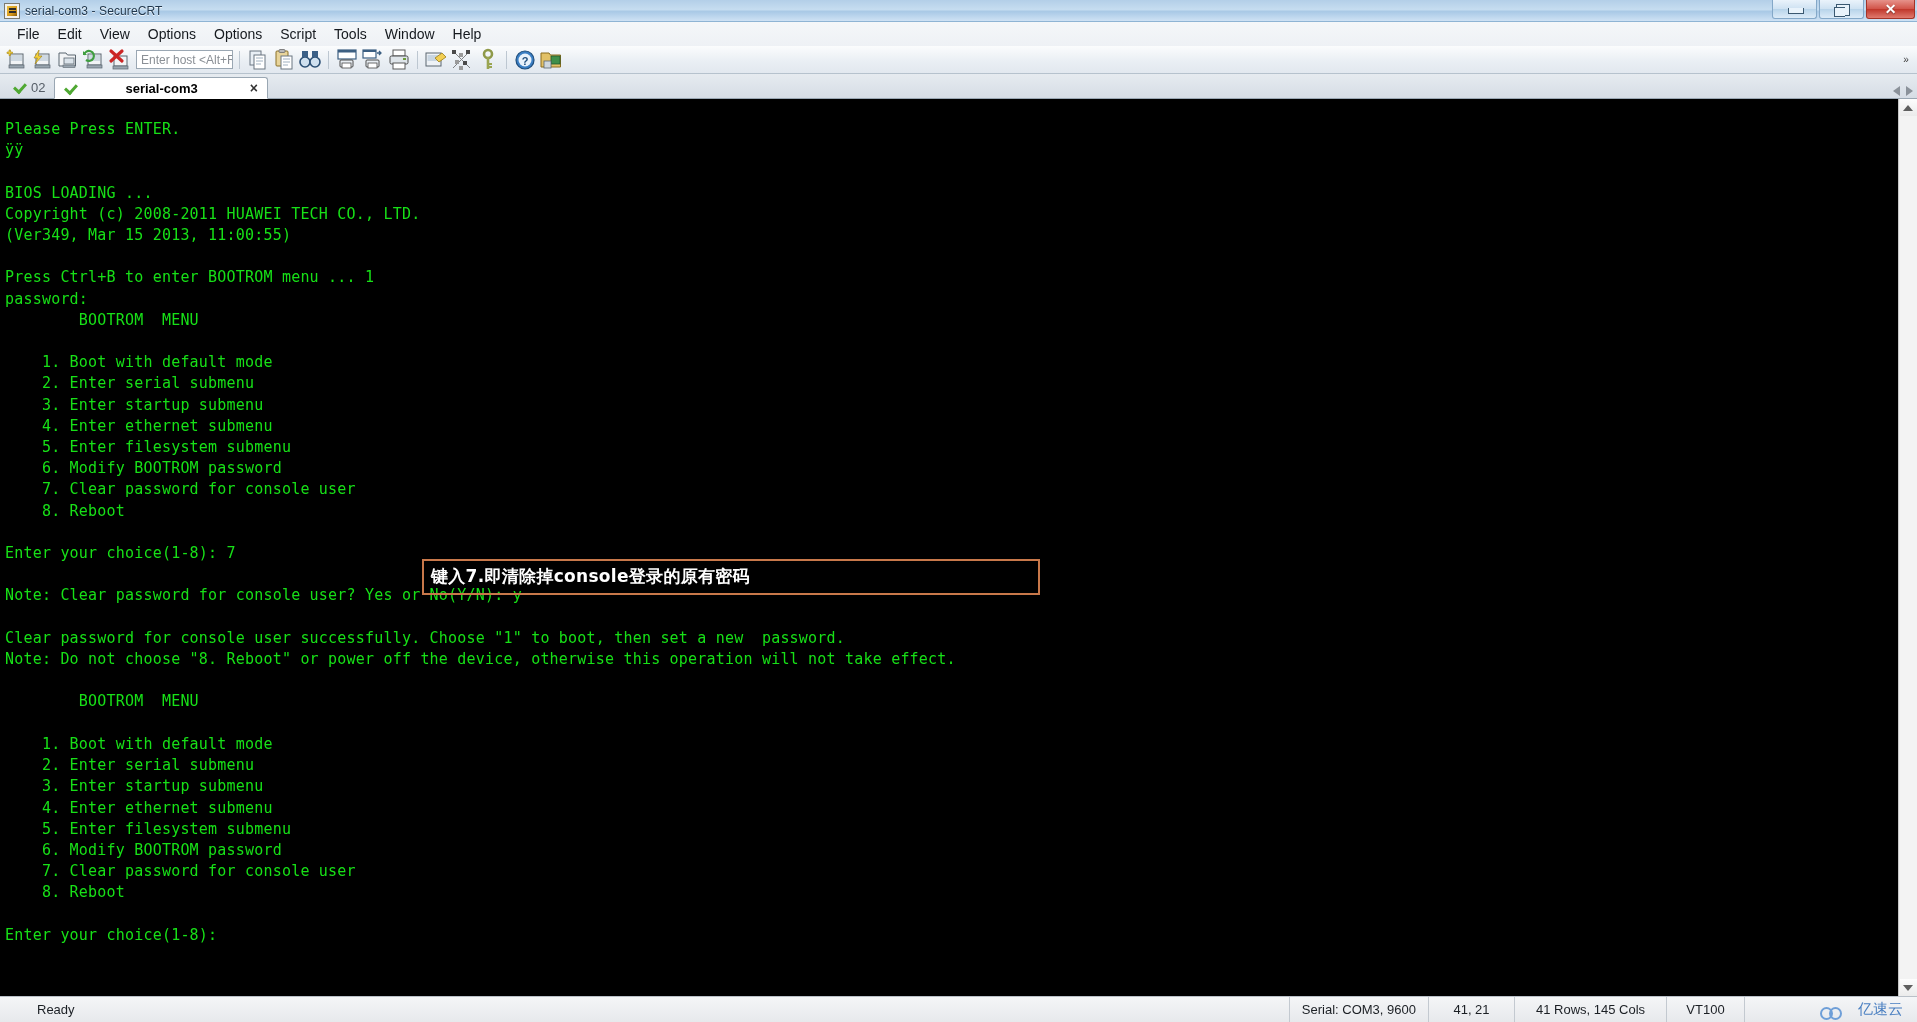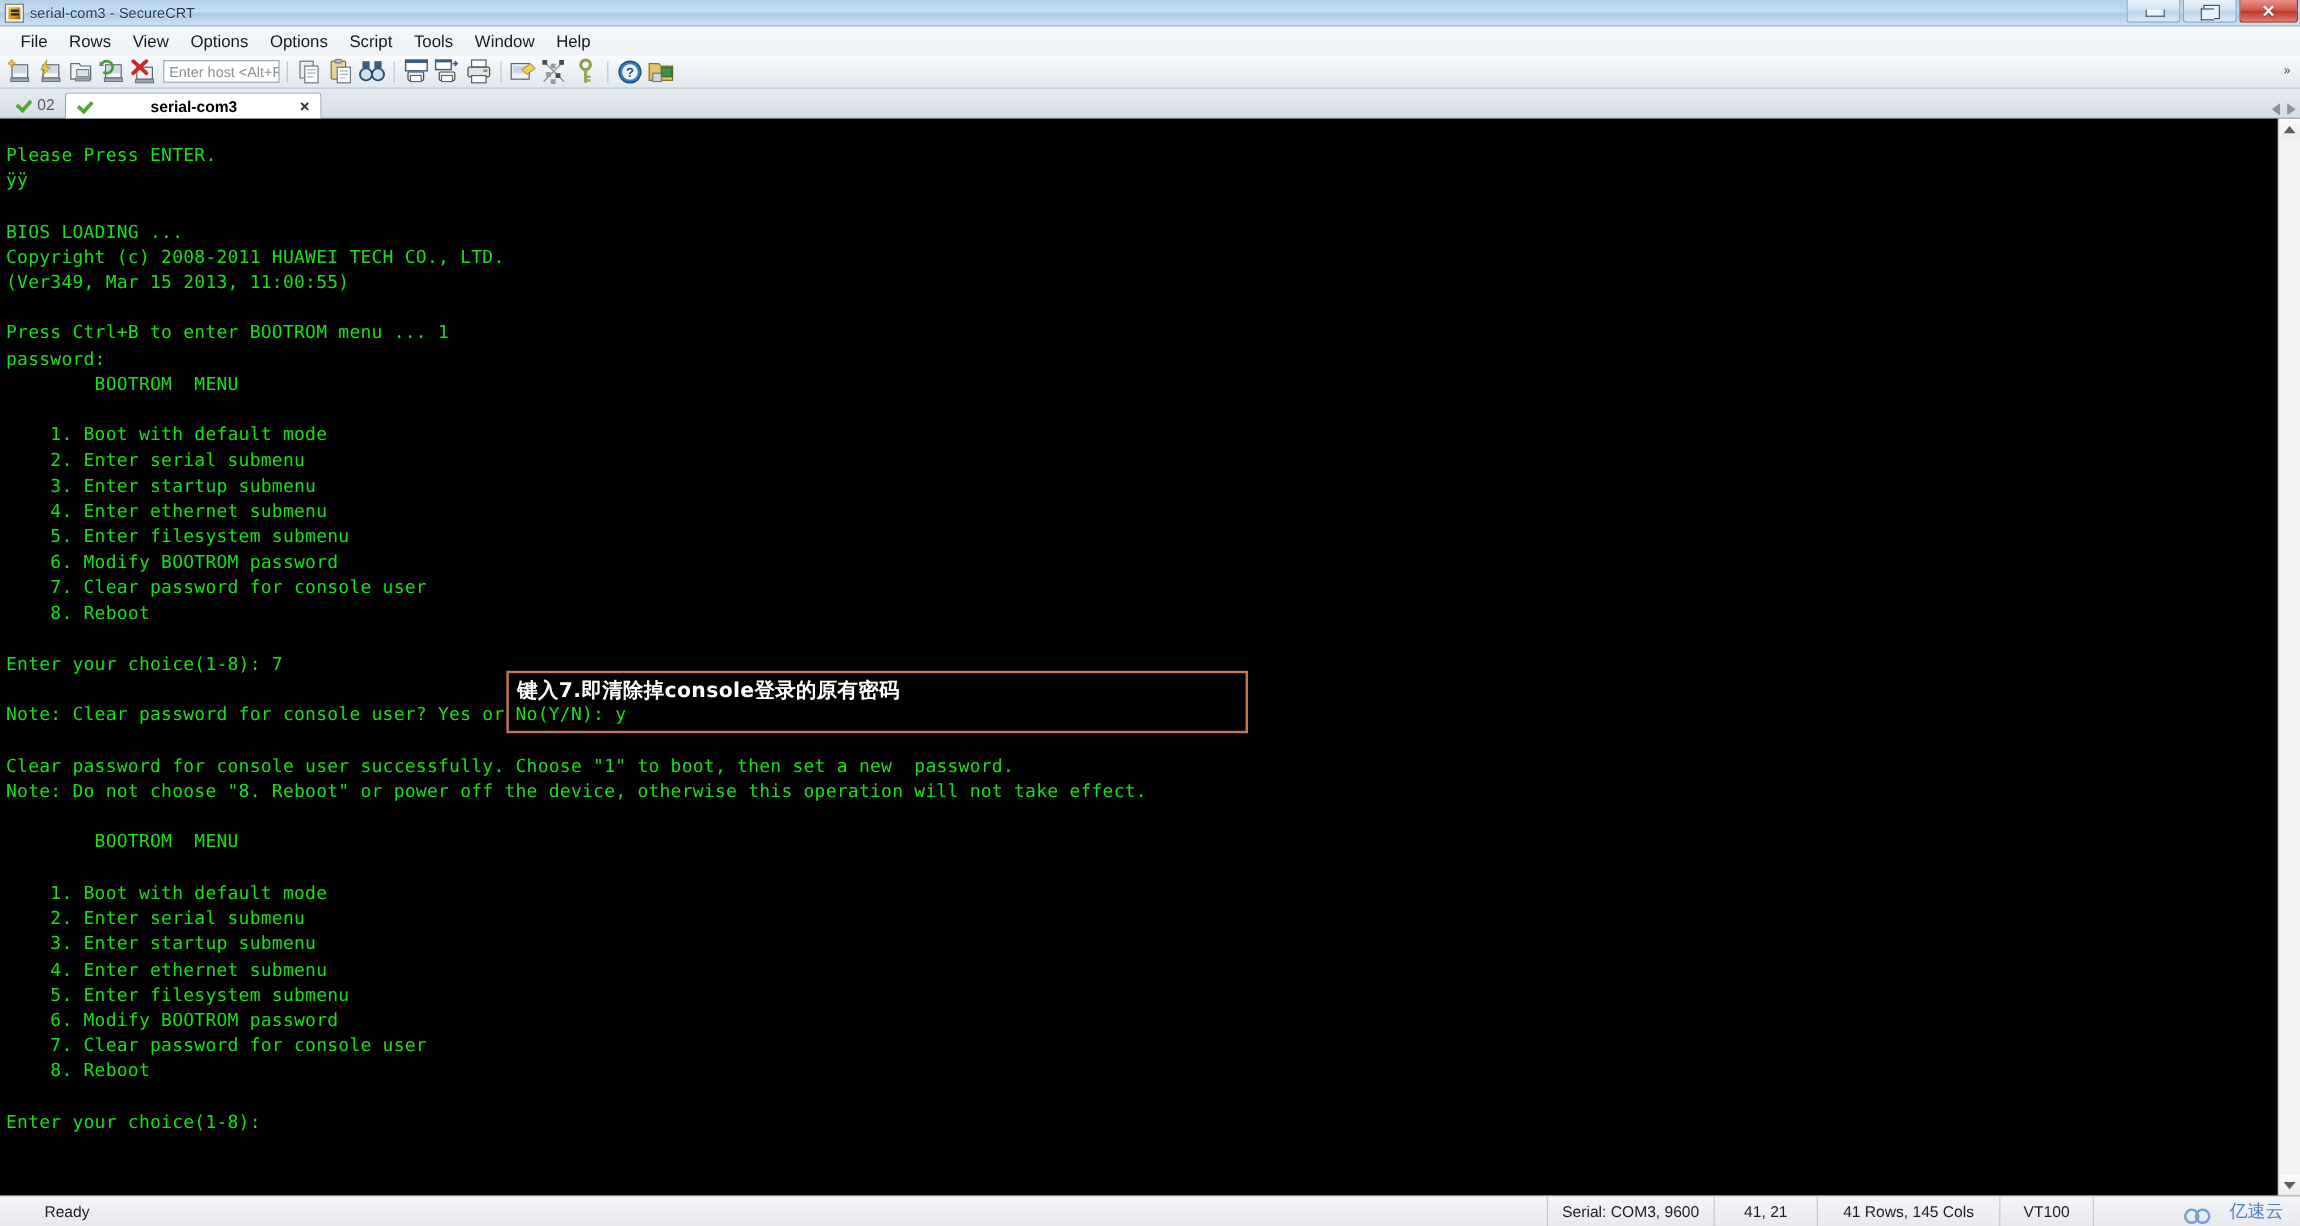--- a/index.html
+++ b/index.html
@@ -404,21 +404,21 @@
         <span class="glyph-max"></span>
       </div>
       <div class="win-btn close">
         <span class="glyph-close">✕</span>
       </div>
     </div>
   </div>
 
   <div class="menubar">
     <div class="menu-item">File</div>
-    <div class="menu-item">Rows</div>
+    <div class="menu-item">Edit</div>
     <div class="menu-item">View</div>
     <div class="menu-item">Options</div>
     <div class="menu-item">Options</div>
     <div class="menu-item">Script</div>
     <div class="menu-item">Tools</div>
     <div class="menu-item">Window</div>
     <div class="menu-item">Help</div>
   </div>
 
   <div class="toolbar">
@@ -591,21 +591,21 @@
     </div>
     <div class="tab-nav">
       <span class="tri-l"></span>
       <span class="tri-r"></span>
     </div>
   </div>
 
   <div class="terminal-wrap">
     <div class="terminal" id="terminal" style="color: rgb(23, 224, 23); background: rgb(0, 0, 0);"><div class="term-line">Please Press ENTER.</div><div class="term-line">ÿÿ</div><div class="term-line">&nbsp;</div><div class="term-line">BIOS LOADING ...</div><div class="term-line">Copyright (c) 2008-2011 HUAWEI TECH CO., LTD.</div><div class="term-line">(Ver349, Mar 15 2013, 11:00:55)</div><div class="term-line">&nbsp;</div><div class="term-line">Press Ctrl+B to enter BOOTROM menu ... 1</div><div class="term-line">password:</div><div class="term-line">        BOOTROM  MENU</div><div class="term-line">&nbsp;</div><div class="term-line">    1. Boot with default mode</div><div class="term-line">    2. Enter serial submenu</div><div class="term-line">    3. Enter startup submenu</div><div class="term-line">    4. Enter ethernet submenu</div><div class="term-line">    5. Enter filesystem submenu</div><div class="term-line">    6. Modify BOOTROM password</div><div class="term-line">    7. Clear password for console user</div><div class="term-line">    8. Reboot</div><div class="term-line">&nbsp;</div><div class="term-line">Enter your choice(1-8): 7</div><div class="term-line">&nbsp;</div><div class="term-line">Note: Clear password for console user? Yes or No(Y/N): y</div><div class="term-line">&nbsp;</div><div class="term-line">Clear password for console user successfully. Choose "1" to boot, then set a new  password.</div><div class="term-line">Note: Do not choose "8. Reboot" or power off the device, otherwise this operation will not take effect.</div><div class="term-line">&nbsp;</div><div class="term-line">        BOOTROM  MENU</div><div class="term-line">&nbsp;</div><div class="term-line">    1. Boot with default mode</div><div class="term-line">    2. Enter serial submenu</div><div class="term-line">    3. Enter startup submenu</div><div class="term-line">    4. Enter ethernet submenu</div><div class="term-line">    5. Enter filesystem submenu</div><div class="term-line">    6. Modify BOOTROM password</div><div class="term-line">    7. Clear password for console user</div><div class="term-line">    8. Reboot</div><div class="term-line">&nbsp;</div><div class="term-line">Enter your choice(1-8):</div></div>
 
-    <div class="annot" id="annot" style="left: 422px; top: 460px; width: 618px; height: 52px; border-color: rgb(200, 120, 74); color: rgb(255, 255, 255);">
+    <div class="annot" id="annot" style="left: 422px; top: 460px; width: 618px; height: 36px; border-color: rgb(200, 120, 74); color: rgb(255, 255, 255);">
       <span>键入7.即清除掉console登录的原有密码</span>
     </div>
 
     <div class="vscroll">
       <div class="sb-arrow">
         <span class="sb-up"></span>
       </div>
       <div class="sb-track"></div>
       <div class="sb-arrow">
         <span class="sb-down"></span>

